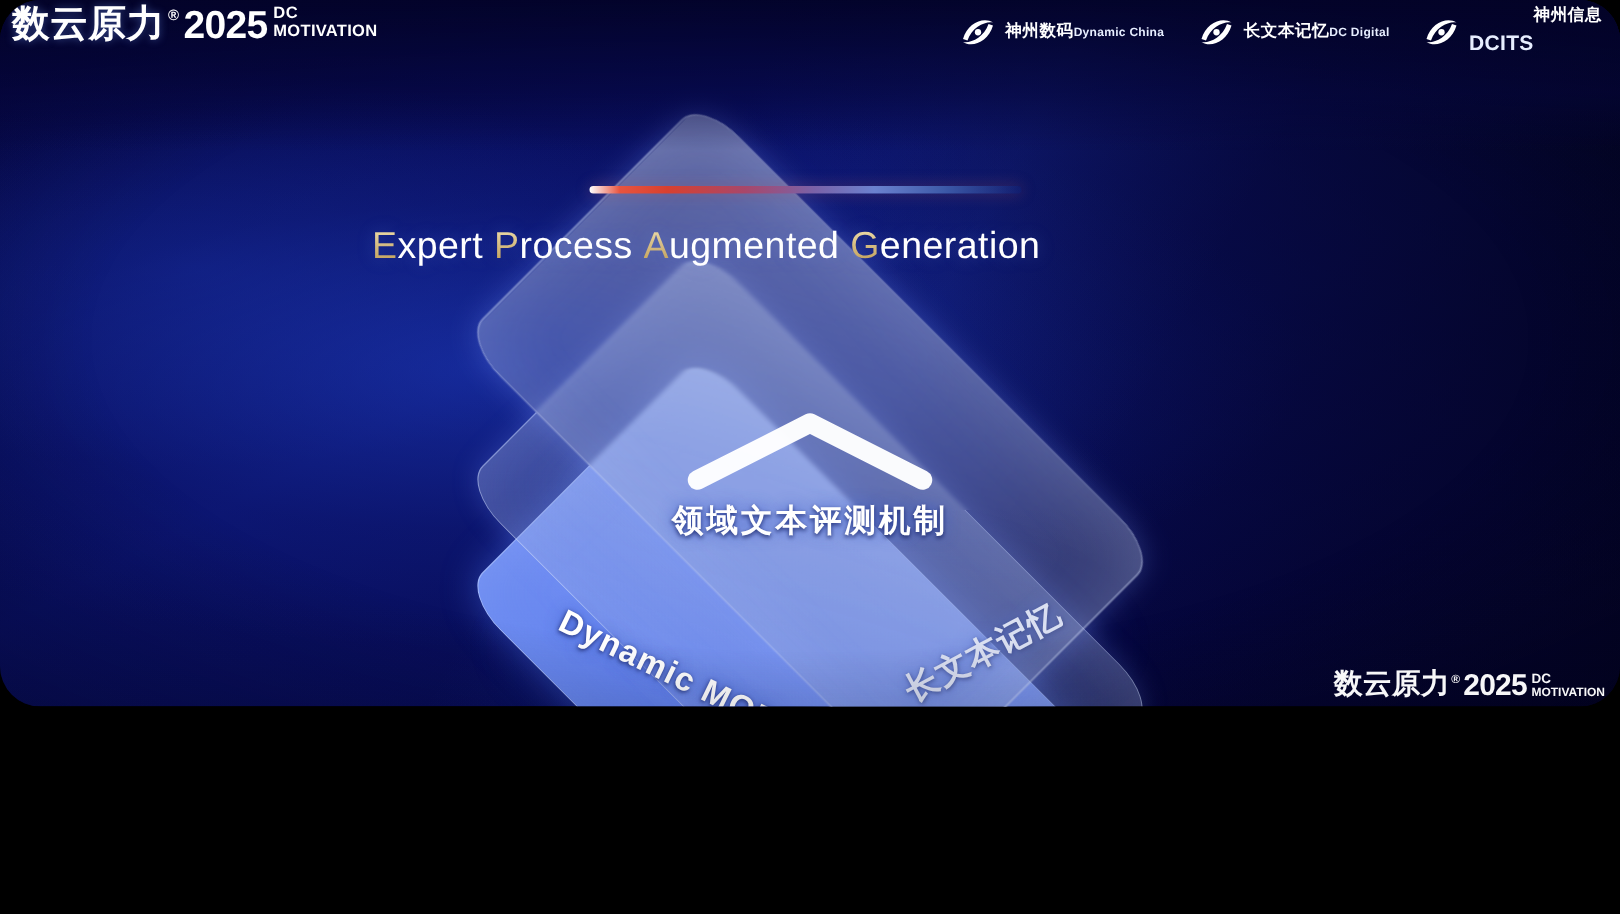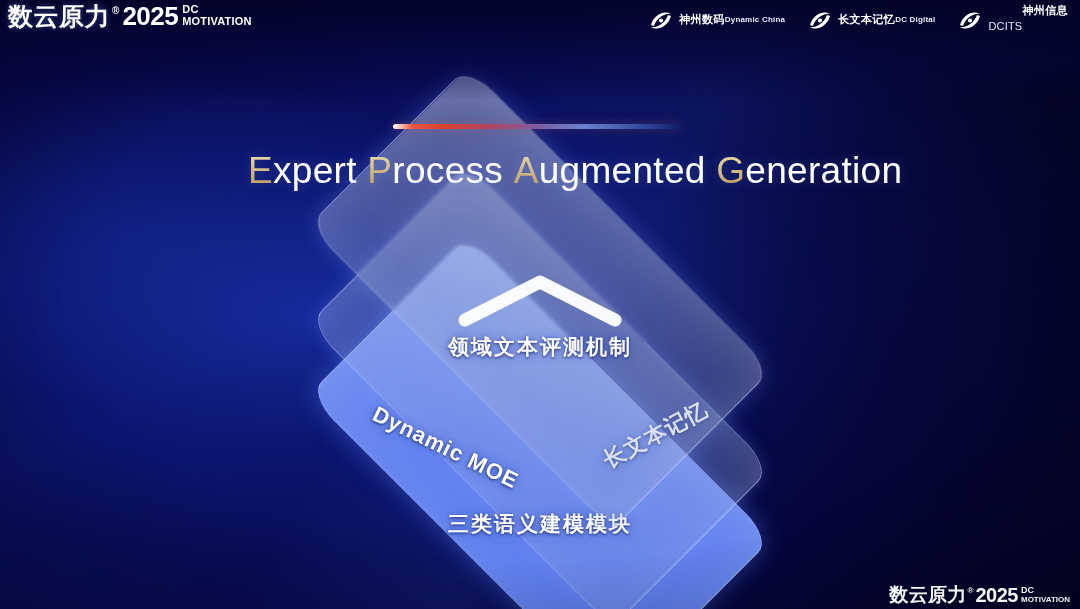--- a/index.html
+++ b/index.html
@@ -4,28 +4,29 @@
 <title>EPAG Slide</title>
 <style>
   html, body {
     margin: 0;
     padding: 0;
     background: #000;
   }
   #stage {
     position: relative;
     width: 1080px;
-    height: 609px;
+    height: 471px;
     overflow: hidden;
     font-family: "Liberation Sans", "DejaVu Sans", sans-serif;
     background:
       radial-gradient(ellipse 70% 55% at 30% 52%, rgba(30,60,190,0.55) 0%, rgba(18,35,140,0.30) 42%, rgba(6,10,60,0.0) 72%),
       radial-gradient(ellipse 45% 40% at 12% 38%, rgba(26,52,175,0.40) 0%, rgba(10,20,90,0.0) 70%),
       linear-gradient(152deg, #060545 0%, #070a50 18%, #0a1168 40%, #080d57 62%, #05063d 82%, #03022a 100%);
     user-select: none;
+    border-radius: 27px;
   }
 
   
   .bg-sheen {
     position: absolute;
     inset: 0;
     pointer-events: none;
   }
   .bg-sheen.a {
     background: linear-gradient(118deg, rgba(40,70,200,0.0) 40%, rgba(45,80,210,0.16) 55%, rgba(40,70,200,0.0) 68%);
@@ -140,21 +141,21 @@
     letter-spacing: 0.4px;
   }
   .partner-txt .p-en {
     font-size: 8px;
     font-weight: 700;
     letter-spacing: 0.2px;
     margin-top: 2px;
     color: #e7eeff;
   }
   .partner.reverse .p-cn { font-size: 11px; }
-  .partner.reverse .p-en { font-size: 11px; font-weight: 400; margin-top: 16px; margin-bottom: 2px; }
+  .partner.reverse .p-en { font-size: 14px; font-weight: 700; margin-top: 16px; margin-bottom: 2px; }
   .partner.reverse .partner-txt { }
 
   
   .headline {
     position: absolute;
     left: 336px;
     top: 55px;
     font-size: 29px;
     font-weight: 800;
     letter-spacing: 0.5px;
@@ -192,21 +193,21 @@
       #3d5aa8 82%,
       rgba(30,50,140,0.25) 100%);
     box-shadow: 0 0 10px rgba(180,90,90,0.35);
   }
 
   
   .subtitle {
     position: absolute;
     left: 248px;
     top: 150px;
-    font-size: 37px;
+    font-size: 25px;
     font-weight: 400;
     white-space: nowrap;
     color: #ffffff;
     letter-spacing: 0.3px;
     text-shadow: 0 0 12px rgba(120,150,255,0.28);
   }
   .subtitle .gold {
     background: linear-gradient(180deg, #f6e6b0 0%, #dcbe78 50%, #c09a4a 100%);
     -webkit-background-clip: text;
     background-clip: text;

